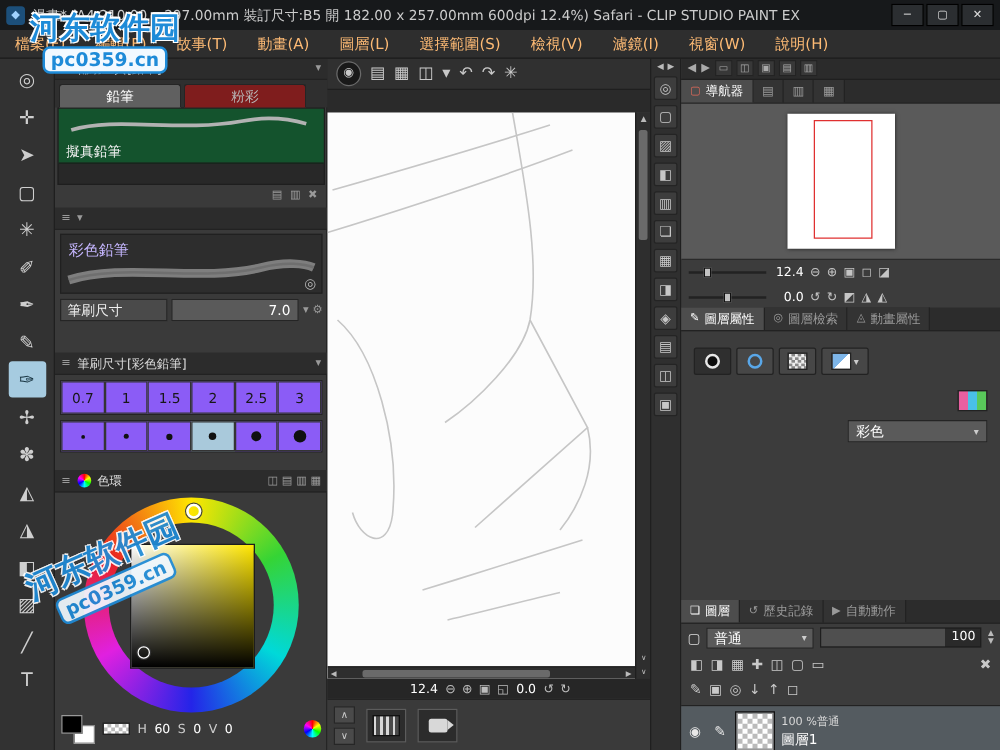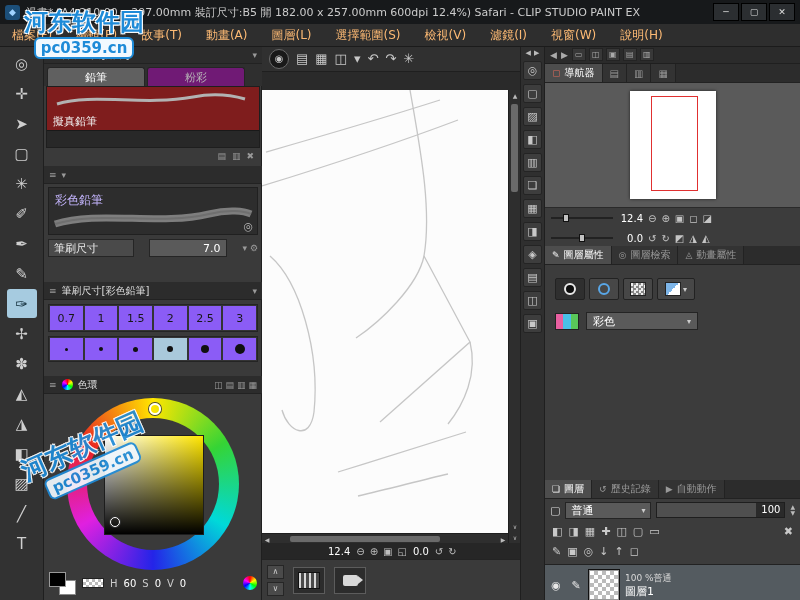--- a/index.html
+++ b/index.html
@@ -21,32 +21,32 @@
   
   .panels-left{position:absolute;left:44px;top:46px;width:218px;height:554px;background:#3a3a3a;border-right:1px solid #1f1f1f;box-sizing:border-box;}
   .sec{position:absolute;left:0;width:218px;box-sizing:border-box;}
   .panel-header{height:18px;background:#2c2c2c;border-bottom:1px solid #222;display:flex;align-items:center;font-size:10px;color:#ddd;padding:0 5px;gap:5px;box-sizing:border-box;}
   .ph-icon{font-size:9px;color:#9a9a9a;}
   .panel-title{flex:1;white-space:nowrap;overflow:hidden;}
   .hdr-iconrow{display:flex;gap:3px;font-size:9px;color:#999;}
   
   .sec-subtool{top:0;height:120px;}
   .subtool-tabs{display:flex;height:22px;background:#2f2f2f;padding:3px 0 0 3px;gap:2px;box-sizing:border-box;}
-  .subtool-tabs .li-tab{flex:0 0 96px;display:flex;align-items:center;justify-content:center;font-size:11px;color:#b8b8b8;background:#701a75;border:1px solid #252525;border-bottom:none;border-radius:3px 3px 0 0;}
+  .subtool-tabs .li-tab{flex:0 0 96px;display:flex;align-items:center;justify-content:center;font-size:11px;color:#b8b8b8;background:#7f1d1d;border:1px solid #252525;border-bottom:none;border-radius:3px 3px 0 0;}
   .subtool-tabs .li-tab.sel{background:#606060;color:#fff;}
   .subtool-list{height:60px;background:#282828;border:1px solid #1e1e1e;margin:0 2px;}
-  .subtool-item{height:44px;background:#7f1d1d;border-bottom:1px solid #191919;padding:2px 6px;box-sizing:border-box;}
+  .subtool-item{height:44px;background:#14532d;border-bottom:1px solid #191919;padding:2px 6px;box-sizing:border-box;}
   .subtool-item .lbl{font-size:11px;color:#f0f0f0;}
   .subtool-footer{height:16px;display:flex;justify-content:flex-end;align-items:center;gap:6px;padding:0 8px;font-size:9px;color:#aaa;}
   
   .sec-toolprop{top:120px;height:116px;}
   .tp-preview{margin:3px 4px;height:46px;background:#2d2d2d;border:1px solid #202020;position:relative;}
   .tp-name{position:absolute;left:6px;top:4px;font-size:12px;color:#c4b5fd;}
   .tp-mag{position:absolute;right:4px;bottom:1px;font-size:11px;color:#bbb;}
-  .tp-param{display:flex;align-items:center;margin:3px 4px;height:20px;gap:15px;}
+  .tp-param{display:flex;align-items:center;margin:3px 4px;height:20px;gap:3px;}
   .tp-label{flex:0 0 86px;background:#4a4a4a;border:1px solid #252525;height:18px;display:flex;align-items:center;padding:0 5px;font-size:11px;color:#eee;box-sizing:border-box;}
   .tp-value{flex:1;background:#5a5a5a;border:1px solid #252525;height:18px;display:flex;align-items:center;justify-content:flex-end;padding:0 6px;font-size:11px;color:#fff;box-sizing:border-box;}
   .tp-side{display:flex;gap:3px;font-size:10px;color:#bbb;}
   
   .sec-brushsize{top:236px;height:94px;}
   .bs-grid{display:grid;grid-template-columns:repeat(6,1fr);margin:4px 4px 0;border:1px solid #242424;}
   .bs-cell{height:26px;background:#8b5cf6;border:1px solid #343434;display:flex;align-items:center;justify-content:center;font-size:11px;color:#171717;box-sizing:border-box;}
   .bs-dotrow .bs-cell{height:24px;}
   .bs-cell.sel{background:#a9c9db;}
   .bs-cell .dot{background:#101010;border-radius:50%;display:block;}
@@ -117,21 +117,21 @@
   .lp-panel{position:absolute;left:0;top:200px;right:0;height:234px;}
   .lp-content{padding:8px 10px;font-size:11px;color:#ddd;}
   .fx-row{display:flex;gap:4px;margin:5px 0 12px;}
   .fx-btn{width:30px;height:22px;background:#474747;border:1px solid #222;display:flex;align-items:center;justify-content:center;border-radius:2px;box-sizing:border-box;gap:2px;}
   .fx-btn.pressed{background:#2f2f2f;}
   .fx-circle-dark{width:12px;height:12px;border-radius:50%;background:#0d0d0d;border:2px solid #e8e8e8;box-sizing:border-box;}
   .fx-circle-blue{width:12px;height:12px;border-radius:50%;background:transparent;border:2.5px solid #59a7e8;box-sizing:border-box;}
   .fx-checker{width:14px;height:12px;background:conic-gradient(#888 0 25%,#eee 0 50%,#888 0 75%,#eee 0);background-size:5px 5px;border:1px solid #222;}
   .fx-split{width:14px;height:12px;background:linear-gradient(135deg,#7db5e8 50%,#fff 50%);border:1px solid #222;}
   .fx-caret{font-size:8px;color:#ccc;}
-  .dc-row{display:flex;align-items:center;gap:7px;margin-top:5px;}
+  .dc-row{display:flex;align-items:flex-end;gap:7px;margin-top:5px;flex-direction:column;}
   .dc-chip{width:22px;height:15px;background:linear-gradient(90deg,#e85fa0 0 33%,#49c0e8 33% 66%,#59c85a 66%);border:1px solid #222;}
   .dc-select{width:112px;height:18px;background:#5a5a5a;border:1px solid #242424;display:flex;align-items:center;justify-content:space-between;padding:0 6px;font-size:11px;color:#fff;box-sizing:border-box;}
   .dc-select .caret{font-size:8px;color:#ccc;}
   .ly-panel{position:absolute;left:0;top:434px;right:0;bottom:0;}
   .ly-row1{display:flex;align-items:center;gap:5px;padding:0 5px;height:22px;}
   .ly-blend{width:86px;height:17px;background:#5a5a5a;border:1px solid #242424;display:flex;align-items:center;justify-content:space-between;padding:0 5px;font-size:11px;color:#fff;box-sizing:border-box;}
   .ly-blend .caret{font-size:8px;color:#ccc;}
   .ly-opacity{flex:1;position:relative;height:14px;background:#2a2a2a;border:1px solid #1e1e1e;}
   .ly-opa-fill{position:absolute;left:0;top:0;bottom:0;width:78%;background:#4f4f4f;}
   .ly-opa-val{position:absolute;right:4px;top:0;font-size:10px;color:#fff;line-height:13px;}

